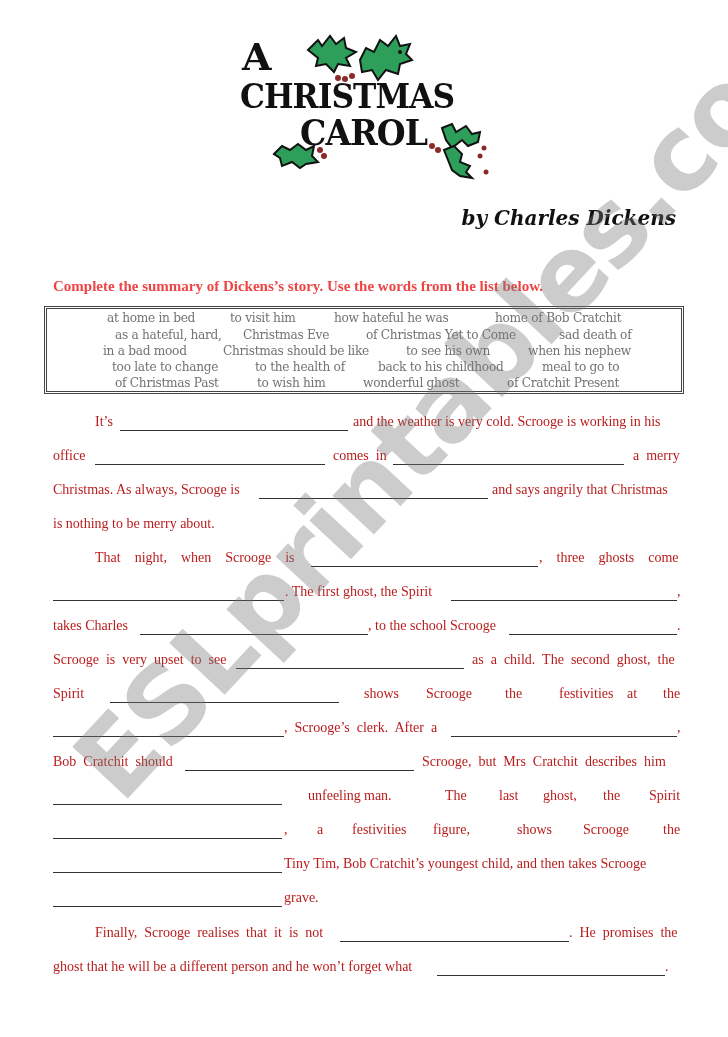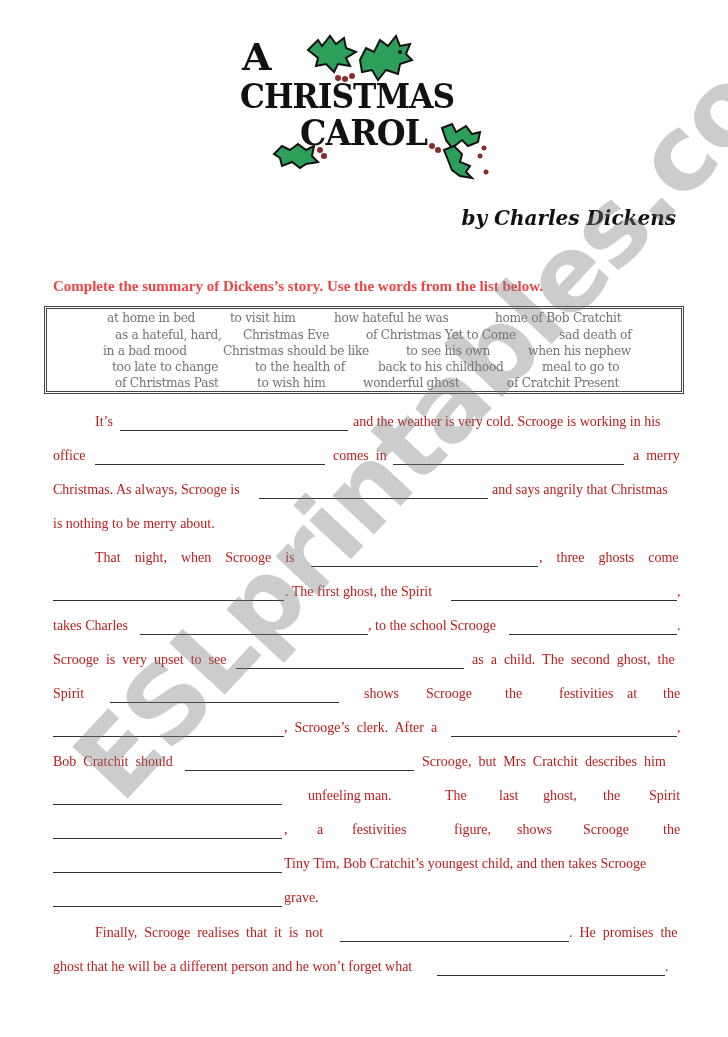--- a/index.html
+++ b/index.html
@@ -169,21 +169,21 @@
   <span class="line" style="left:445px;top:789px">The</span>
   <span class="line" style="left:499px;top:789px">last</span>
   <span class="line" style="left:543px;top:789px">ghost,</span>
   <span class="line" style="left:603px;top:789px">the</span>
   <span class="line" style="left:649px;top:789px">Spirit</span>
 
   <div class="blank" style="left:53px;top:838px;width:229px"></div>
   <span class="line" style="left:284px;top:823px">,</span>
   <span class="line" style="left:317px;top:823px">a</span>
   <span class="line" style="left:352px;top:823px">festivities</span>
-  <span class="line" style="left:454px;top:823px">figure,</span>
+  <span class="line" style="left:433px;top:823px">figure,</span>
   <span class="line" style="left:517px;top:823px">shows</span>
   <span class="line" style="left:583px;top:823px">Scrooge</span>
   <span class="line" style="left:663px;top:823px">the</span>
 
   <div class="blank" style="left:53px;top:872px;width:229px"></div>
   <span class="line" style="left:284px;top:857px">Tiny Tim, Bob Cratchit’s youngest child, and then takes Scrooge</span>
 
   <div class="blank" style="left:53px;top:906px;width:229px"></div>
   <span class="line" style="left:284px;top:891px">grave.</span>
 

